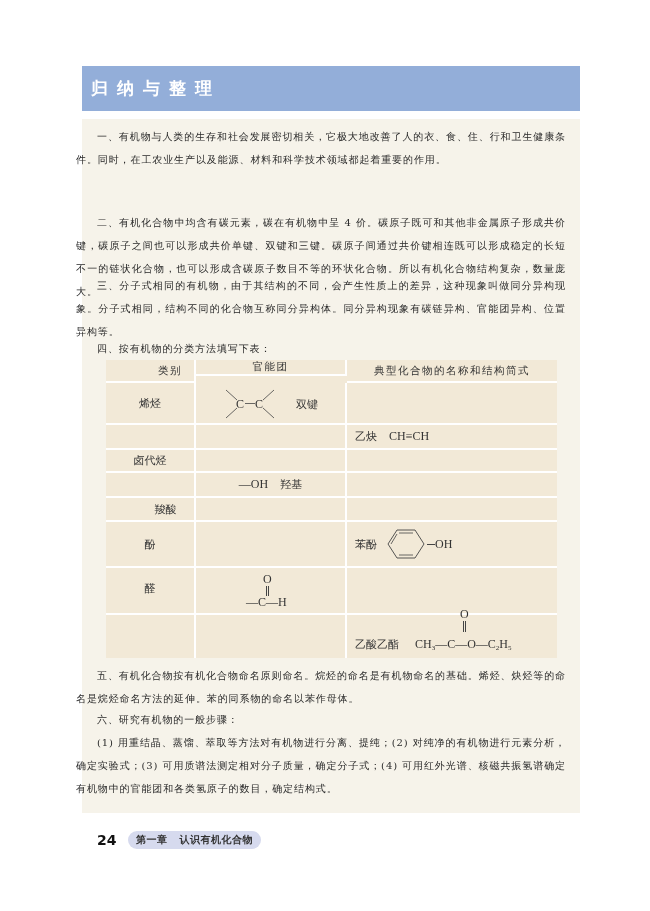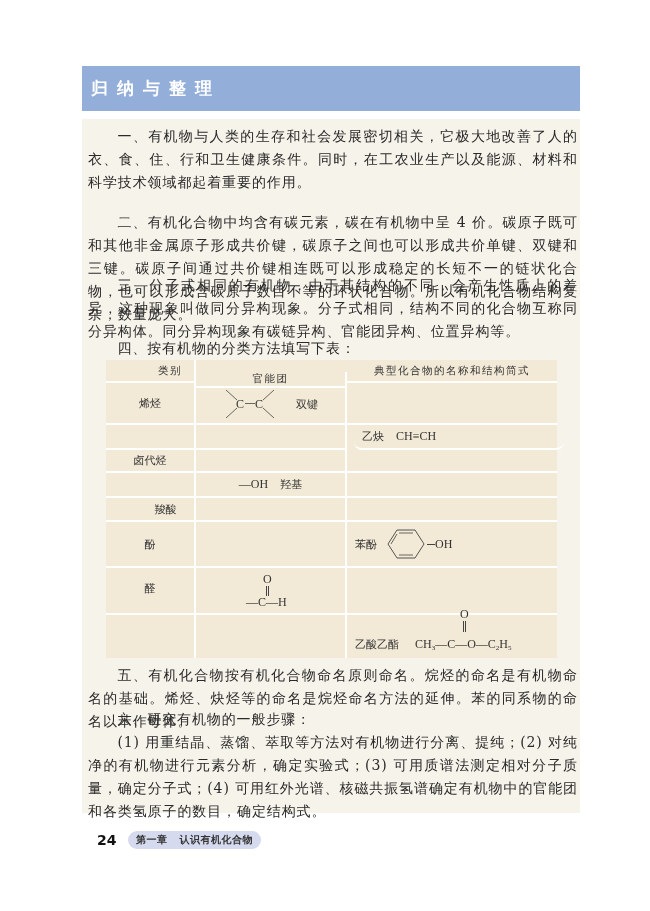--- a/index.html
+++ b/index.html
@@ -15,22 +15,22 @@
       color: #ffffff; font-family: "DejaVu Sans", "Liberation Sans", sans-serif;
       font-weight: bold; font-size: 17px; letter-spacing: 9px; padding-left: 9px;
     }
 
     .content-box {
       position: absolute; left: 82px; top: 119px; width: 498px; height: 694px;
       background: #f6f3ea;
     }
 
     .para {
-      position: absolute; left: 88px; width: 490px;
-      font-size: 14px; line-height: 23px; letter-spacing: 0.9px;
+      position: absolute; left: 76px; width: 490px;
+      font-size: 10px; line-height: 23px; letter-spacing: 0.9px;
       text-indent: 2.1em; text-align: justify; text-align-last: left;
     }
     #p1 { top: 125px; }
     #p2 { top: 211px; }
     #p3 { top: 274px; }
     #p4 { top: 337px; }
     #p5 { top: 664px; }
     #p6 { top: 708px; }
     #p7 { top: 731px; }
 
@@ -73,41 +73,41 @@
 <div class="content-box"></div>
 
 <p class="para" id="p1">一、有机物与人类的生存和社会发展密切相关，它极大地改善了人的衣、食、住、行和卫生健康条件。同时，在工农业生产以及能源、材料和科学技术领域都起着重要的作用。</p>
 <p class="para" id="p2">二、有机化合物中均含有碳元素，碳在有机物中呈 4 价。碳原子既可和其他非金属原子形成共价键，碳原子之间也可以形成共价单键、双键和三键。碳原子间通过共价键相连既可以形成稳定的长短不一的链状化合物，也可以形成含碳原子数目不等的环状化合物。所以有机化合物结构复杂，数量庞大。</p>
 <p class="para" id="p3">三、分子式相同的有机物，由于其结构的不同，会产生性质上的差异，这种现象叫做同分异构现象。分子式相同，结构不同的化合物互称同分异构体。同分异构现象有碳链异构、官能团异构、位置异构等。</p>
 <p class="para" id="p4">四、按有机物的分类方法填写下表：</p>
 
 <div class="table-wrap">
 
   <div class="cell center hdr" style="left:0;top:0;width:90px;height:23px;padding-left:40px;">类别</div>
-  <div class="cell center hdr" style="left:90px;top:12px;width:151px;height:16px;">官能团</div>
+  <div class="cell center hdr" style="left:90px;top:0;width:151px;height:16px;">官能团</div>
   <div class="cell center" style="left:0;top:23px;width:90px;height:42px;">烯烃</div>
 
   <div class="cell center hdr" style="left:241px;top:0;width:210px;height:23px;border-right:none;">典型化合物的名称和结构简式</div>
   <div class="cell" style="left:90px;top:23px;width:151px;height:42px;">
     <svg width="60" height="36" viewBox="0 0 60 36" style="position:absolute;left:26px;top:3px;">
       <line x1="4" y1="4" x2="15" y2="14" stroke="#444" stroke-width="0.8"></line>
       <line x1="4" y1="32" x2="15" y2="22" stroke="#444" stroke-width="0.8"></line>
       <text x="14" y="22" font-family="Liberation Serif, serif" font-size="12" fill="#333">C</text>
       <line x1="23" y1="17.5" x2="33" y2="17.5" stroke="#444" stroke-width="0.8"></line>
       <text x="33" y="22" font-family="Liberation Serif, serif" font-size="12" fill="#333">C</text>
       <line x1="41" y1="14" x2="52" y2="4" stroke="#444" stroke-width="0.8"></line>
       <line x1="41" y1="22" x2="52" y2="32" stroke="#444" stroke-width="0.8"></line>
     </svg>
     <span style="position:absolute;left:100px;top:14px;font-size:11px;">双键</span>
   </div>
   <div class="cell left" style="left:241px;top:23px;width:210px;height:42px;border-right:none;"></div>
 
   <div class="cell center" style="left:0;top:65px;width:90px;height:25px;"></div>
   <div class="cell center" style="left:90px;top:65px;width:151px;height:25px;"></div>
-  <div class="cell left" style="left:248px;top:65px;width:210px;height:25px;border-right:none;border-radius:8px;">
+  <div class="cell left" style="left:241px;top:65px;width:210px;height:25px;border-right:none;">
     <span>乙炔</span>
     <span class="gap"></span>
     <span class="chem">CH≡CH</span>
   </div>
 
   <div class="cell center" style="left:0;top:90px;width:90px;height:23px;">卤代烃</div>
   <div class="cell center" style="left:90px;top:90px;width:151px;height:23px;"></div>
   <div class="cell left" style="left:241px;top:90px;width:210px;height:23px;border-right:none;"></div>
 
   <div class="cell center" style="left:0;top:113px;width:90px;height:25px;"></div>

